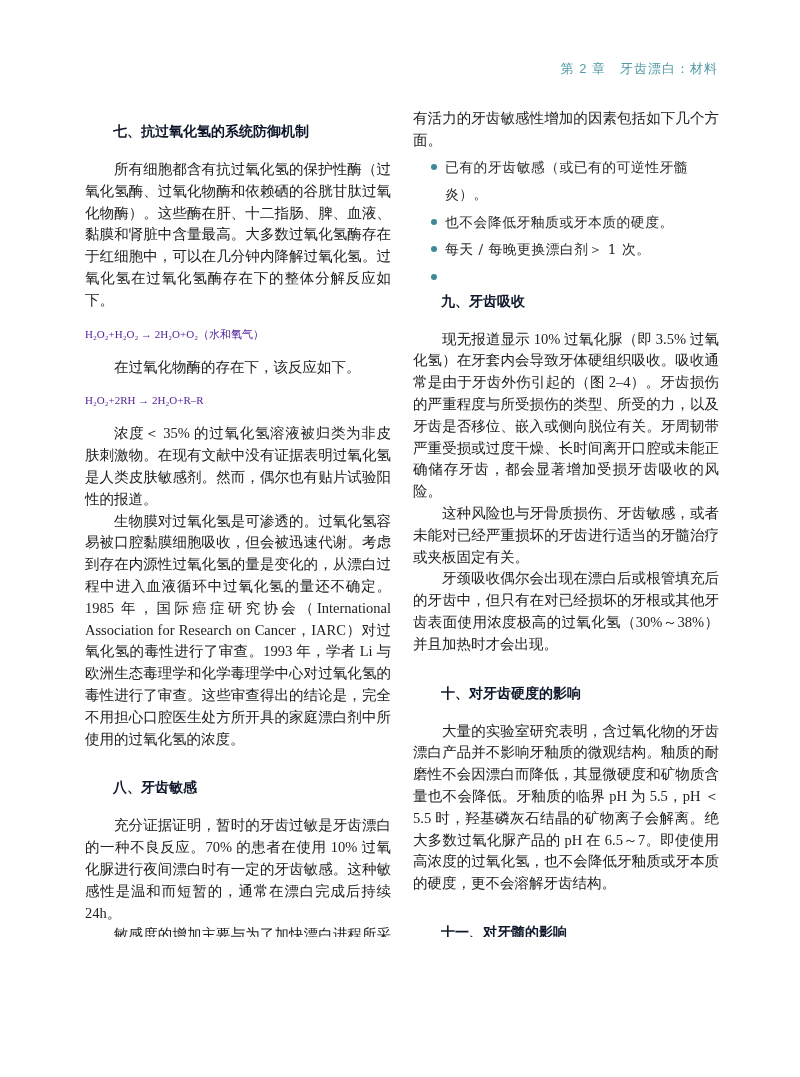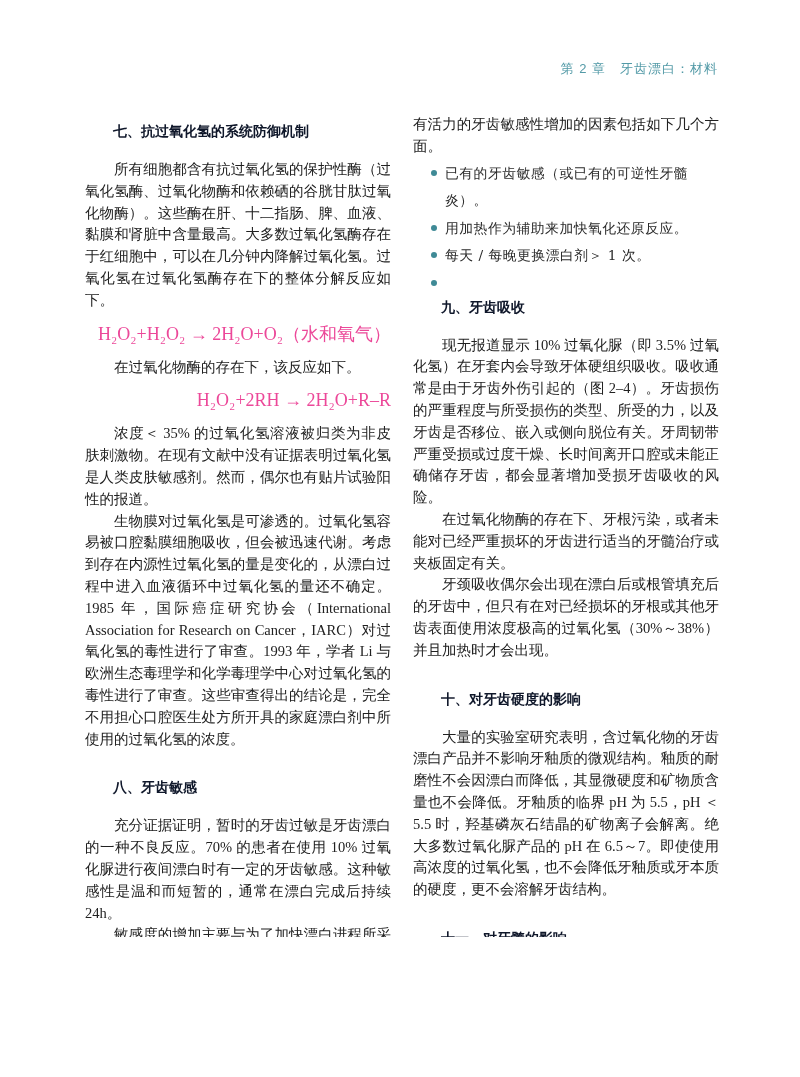--- a/index.html
+++ b/index.html
@@ -53,28 +53,28 @@
   p.body {
     margin: 0;
     font-size: 14.5px;
     line-height: 21.8px;
     text-align: justify;
     text-indent: 2em;
     color: #212121;
   }
   p.body.no-indent {
     text-indent: 0;
-    margin-top: 8px;
+    margin-top: 2px;
   }
   .equation {
     margin: 11px 0 12px 0;
-    text-align: right;
-    font-size: 18px;
+    text-align: left;
+    font-size: 11px;
     line-height: 22px;
-    color: #ec4899;
+    color: #4c1d95;
   }
   .bullet-list {
     list-style: none;
     margin: 2px 0 10px 0;
     padding: 0 0 0 18px;
   }
   .bullet-list li {
     position: relative;
     padding-left: 14px;
     font-size: 13.8px;
@@ -128,33 +128,33 @@
 
     <div class="col">
       <p class="body no-indent">有活力的牙齿敏感性增加的因素包括如下几个方面。</p>
       <ul class="bullet-list">
         <li>
           <span class="dot"></span>
           <span class="bullet-text">已有的牙齿敏感（或已有的可逆性牙髓炎）。</span>
         </li>
         <li>
           <span class="dot"></span>
-          <span class="bullet-text">用加热作为辅助来加快氧化还原反应。</span>
+          <span class="bullet-text">也不会降低牙釉质或牙本质的硬度。</span>
         </li>
         <li>
           <span class="dot"></span>
           <span class="bullet-text">每天 / 每晚更换漂白剂＞ 1 次。</span>
         </li>
         <li>
           <span class="dot"></span>
         </li>
       </ul>
       <h2 class="sec-heading">九、牙齿吸收</h2>
       <p class="body">现无报道显示 10% 过氧化脲（即 3.5% 过氧化氢）在牙套内会导致牙体硬组织吸收。吸收通常是由于牙齿外伤引起的（图 2–4）。牙齿损伤的严重程度与所受损伤的类型、所受的力，以及牙齿是否移位、嵌入或侧向脱位有关。牙周韧带严重受损或过度干燥、长时间离开口腔或未能正确储存牙齿，都会显著增加受损牙齿吸收的风险。</p>
-      <p class="body">在过氧化物酶的存在下、牙根污染，或者未能对已经严重损坏的牙齿进行适当的牙髓治疗或夹板固定有关。</p>
+      <p class="body">这种风险也与牙骨质损伤、牙齿敏感，或者未能对已经严重损坏的牙齿进行适当的牙髓治疗或夹板固定有关。</p>
       <p class="body">牙颈吸收偶尔会出现在漂白后或根管填充后的牙齿中，但只有在对已经损坏的牙根或其他牙齿表面使用浓度极高的过氧化氢（30%～38%）并且加热时才会出现。</p>
       <h2 class="sec-heading">十、对牙齿硬度的影响</h2>
       <p class="body">大量的实验室研究表明，含过氧化物的牙齿漂白产品并不影响牙釉质的微观结构。釉质的耐磨性不会因漂白而降低，其显微硬度和矿物质含量也不会降低。牙釉质的临界 pH 为 5.5，pH ＜ 5.5 时，羟基磷灰石结晶的矿物离子会解离。绝大多数过氧化脲产品的 pH 在 6.5～7。即使使用高浓度的过氧化氢，也不会降低牙釉质或牙本质的硬度，更不会溶解牙齿结构。</p>
       <h2 class="sec-heading">十一、对牙髓的影响</h2>
       <p class="body">过氧化氢很容易也会很迅速渗透到牙髓中。</p>
     </div>
 
   </div>
 
   <div class="page-number">043</div>

